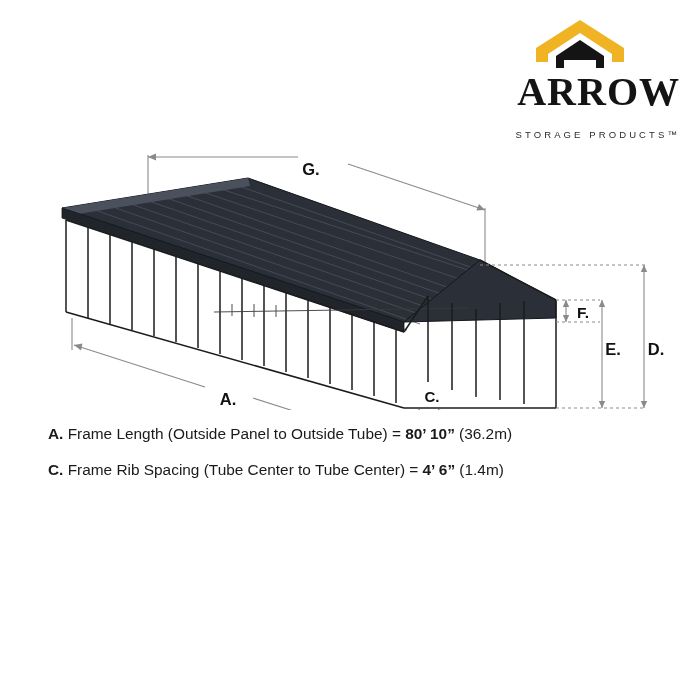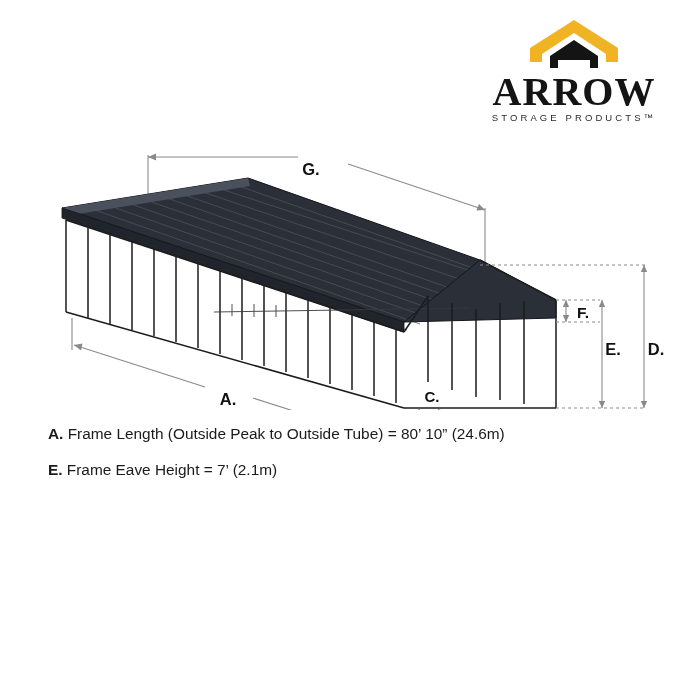--- a/index.html
+++ b/index.html
@@ -17,44 +17,44 @@
   .page {
     position: relative;
     width: 700px;
     height: 700px;
   }
 
   
   .logo {
     position: absolute;
     top: 18px;
-    right: 26px;
+    right: 20px;
     width: 200px;
-    text-align: center;
+    text-align: right;
   }
   .logo-mark {
     width: 92px;
     height: 52px;
     margin: 0 auto 2px auto;
     display: block;
   }
   .logo-word {
     font-family: "Liberation Serif", serif;
     font-weight: bold;
     font-size: 40px;
     letter-spacing: 1px;
     line-height: 1;
     color: #141414;
   }
   .logo-sub {
     font-family: "Liberation Sans", sans-serif;
     font-size: 9.5px;
     letter-spacing: 3.1px;
     color: #2b2b2b;
-    margin-top: 0;
+    margin-top: 17px;
   }
 
   
   .illustration {
     position: absolute;
     top: 60px;
     left: 0;
     width: 700px;
     height: 350px;
   }
@@ -70,21 +70,21 @@
     font-size: 15.4px;
     line-height: 1.28;
     margin-bottom: 16.5px;
     color: #1a1a1a;
     white-space: nowrap;
   }
   .spec-key {
     font-weight: bold;
   }
   .spec-val {
-    font-weight: normal;
+    font-weight: bold;
   }
   .spec-metric {
     font-weight: normal;
   }
 </style>
 </head>
 <body>
 
 <div class="page">
 
@@ -230,28 +230,28 @@
       <line x1="480" y1="205" x2="646" y2="205" stroke-dasharray="3 3"></line>
     </g>
     <text x="656" y="295" font-size="16.5" font-weight="bold" fill="#111" text-anchor="middle">D.</text>
 
   </svg>
 
   <div class="specs">
 
     <div class="spec-row">
       <span class="spec-key">A.</span>
-      <span class="spec-label">Frame Length (Outside Peak to Outside Tube) = </span><span class="spec-val">80’ 10”</span><span class="spec-metric"> (24.6m)</span>
+      <span class="spec-label">Frame Length (Outside Panel to Outside Tube) = </span><span class="spec-val">80’ 10”</span><span class="spec-metric"> (36.2m)</span>
     </div>
 
 
-
-
     <div class="spec-row">
-      <span class="spec-key">E.</span>
-      <span class="spec-label">Frame Eave Height = </span><span class="spec-val">7’</span><span class="spec-metric"> (2.1m)</span>
+      <span class="spec-key">C.</span>
+      <span class="spec-label">Frame Rib Spacing (Tube Center to Tube Center) = </span><span class="spec-val">4’ 6”</span><span class="spec-metric"> (1.4m)</span>
     </div>
 
 
 
+
+
   </div>
 
 </div>
 
 </body></html>

